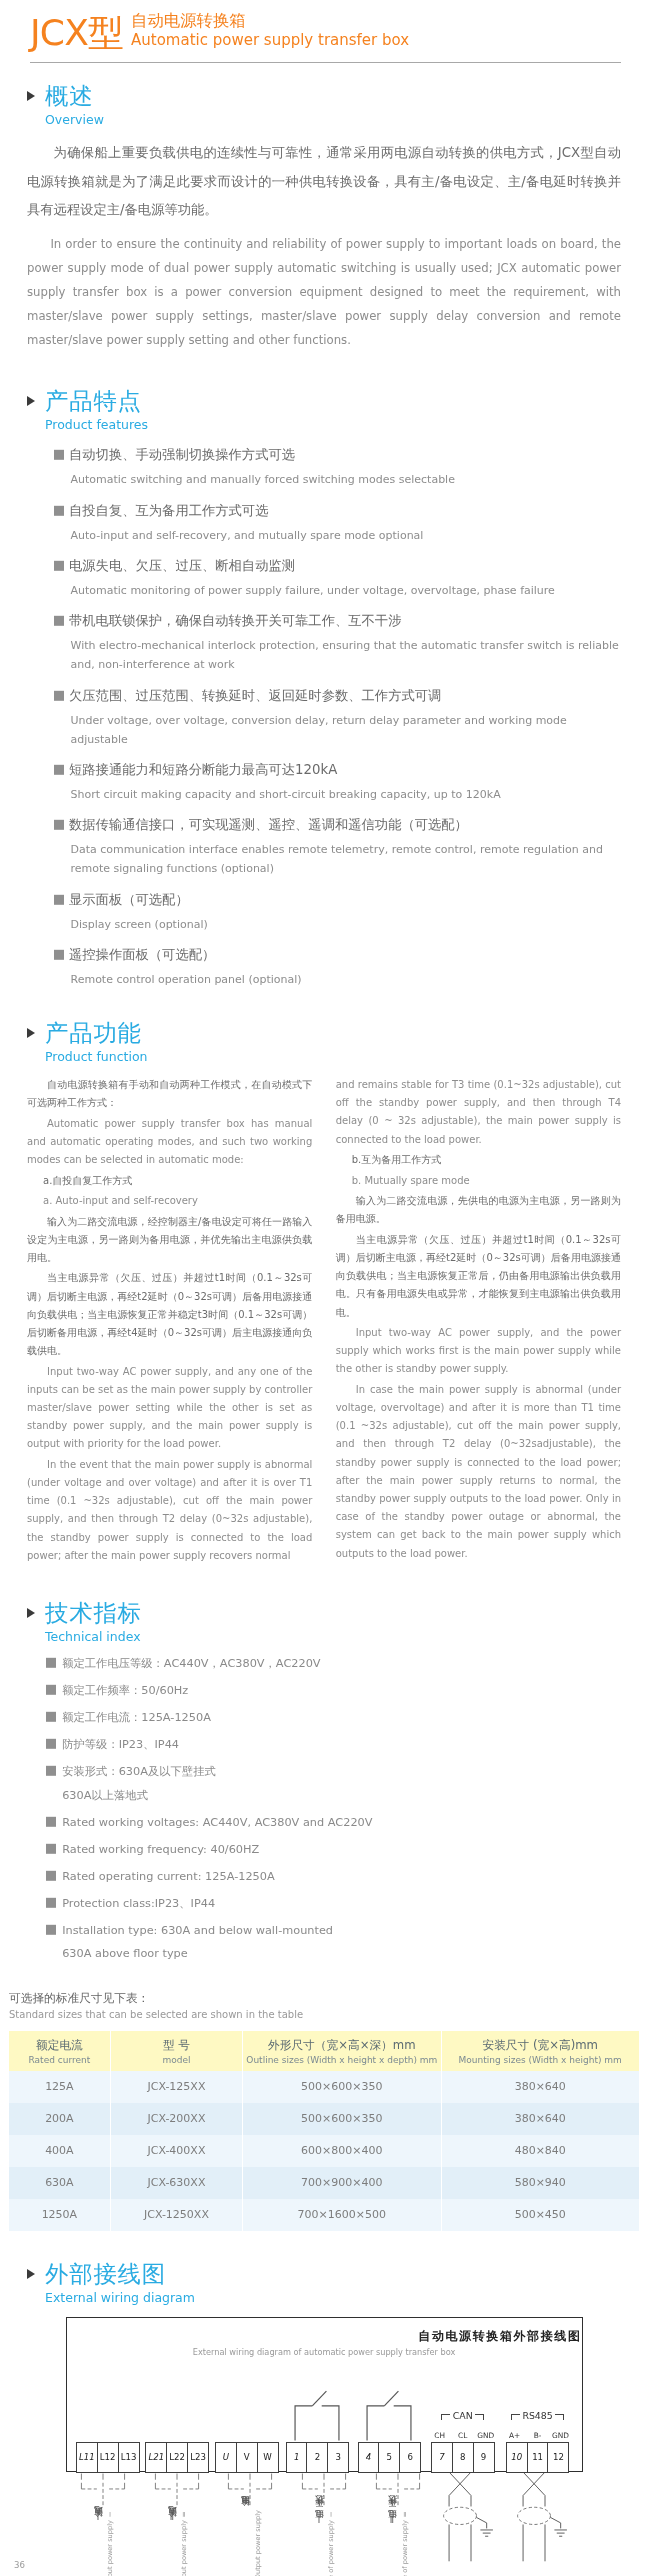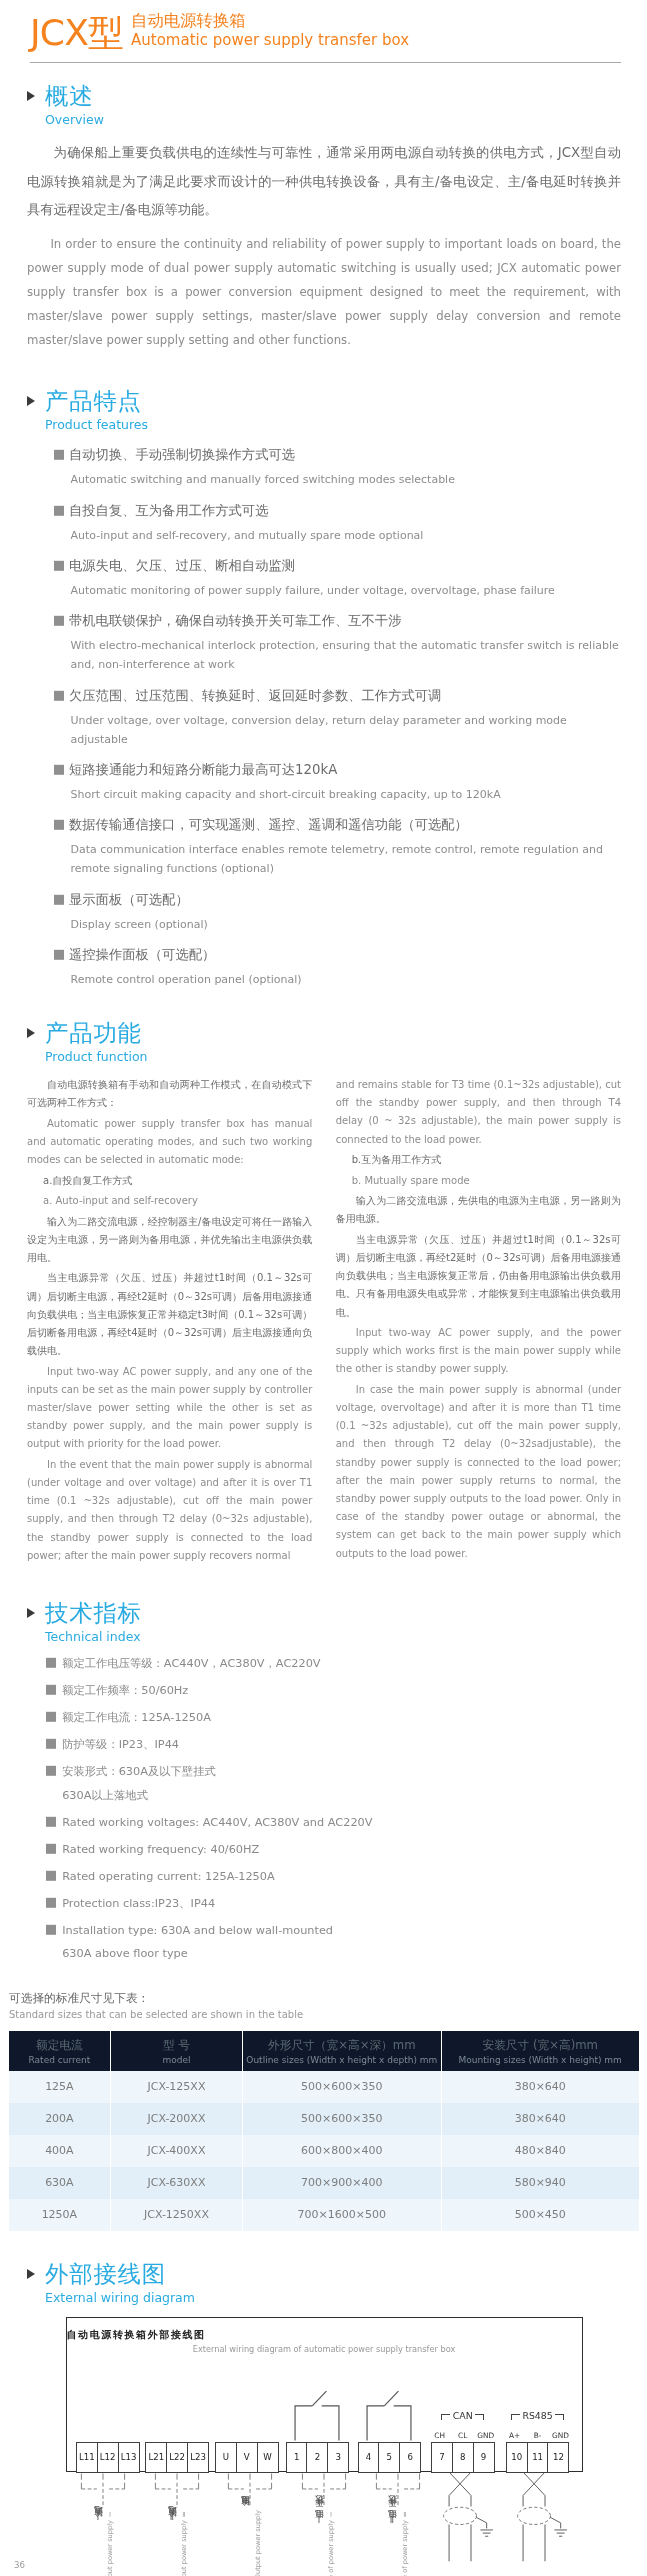--- a/index.html
+++ b/index.html
@@ -56,44 +56,44 @@
   .tech-item .sq{margin-right:6.2px;}
   .tech-item span.tx{font-size:11.3px; color:#8a8a8a; line-height:1.5;}
   .tech-item.cont .sq{visibility:hidden;}
   .tech-item.cont{margin-top:-3.1px;}
 
   
   .sizes{margin-top:18px; padding:0 9px;}
   .tbl-intro-cn{font-size:11.7px; color:#666;}
   .tbl-intro-en{font-size:10px; color:#999; margin-top:3.1px;}
   .size-table{margin-top:11px;}
-  .thead{display:flex; background:#0f172a;}
+  .thead{display:flex; background:#fef9c3;}
   .th{padding:7px 3.1px 6.2px; text-align:center;}
   .th + .th{border-left:1.6px solid #fff;}
   .th-cn{font-size:11.7px; color:#5a6a72;}
   .th-en{font-size:9px; color:#7b8a92; margin-top:1.6px;}
   .c0{width:16%;} .c1{width:21%;} .c2{width:31.5%;} .c3{width:31.5%;}
   .trow{display:flex;}
   .trow:nth-of-type(odd){background:#eef6fc;}
   .trow:nth-of-type(even){background:#e2eff8;}
   .tcell{height:32px; line-height:32px; text-align:center; font-size:11px; color:#7d7d7d;}
   .tcell + .tcell{border-left:1.6px solid #fff;}
 
   
   .wiring{margin-top:30px;}
   .wiring-wrap{width:517px; margin:12.5px auto 0;}
   .wbox{border:1.6px solid #2f2f2f; height:155px; position:relative;}
-  .wtitle-cn{text-align:left; font-size:10px; font-weight:bold; color:#222; margin-top:9.4px; letter-spacing:1.6px; font-family:"DejaVu Serif","Liberation Serif",serif;}
+  .wtitle-cn{text-align:right; font-size:12px; font-weight:bold; color:#222; margin-top:9.4px; letter-spacing:1.6px; font-family:"DejaVu Serif","Liberation Serif",serif;}
   .wtitle-en{text-align:center; font-size:8.2px; color:#999; margin-top:2.3px;}
   .wrow{display:flex; justify-content:space-between; padding:0 4.7px;}
   .wterm-row{position:absolute; bottom:-1.6px; left:4.7px; right:4.7px;}
   .wgroup{display:flex; flex-direction:column; align-items:center; justify-content:flex-end;}
   .wcells{display:flex;}
   .wcell{width:22px; height:31px; border:1.2px solid #3f3f3f; margin-left:-1.2px; background:#fff; display:flex; align-items:center; justify-content:center; font-size:8.6px; color:#222;}
-  .wcell:first-child{margin-left:0;}
+  .wcell:first-child{margin-left:0;font-style:italic;}
   .bus-top{width:69px; margin-bottom:1.6px;}
   .bus-title{display:flex; justify-content:center; align-items:flex-start; gap:2.3px; font-size:9.4px; color:#333;}
   .tickL{width:9.4px; height:5.5px; border-top:0.8px solid #444; border-left:0.8px solid #444; margin-top:3.9px;}
   .tickR{width:9.4px; height:5.5px; border-top:0.8px solid #444; border-right:0.8px solid #444; margin-top:3.9px;}
   .bus-pins{display:flex; margin-top:10px;}
   .bus-pins span{width:23px; text-align:center; font-size:7.4px; color:#333;}
   .wbottom{width:517px; margin:0 auto;}
   .wslot{width:66px; display:flex; flex-direction:column; align-items:center;}
   .vlabels{display:flex; gap:2.3px; margin-top:0.8px; height:123px; align-items:flex-start;}
   .vcn{writing-mode:vertical-rl; transform:rotate(180deg); font-size:8.6px; color:#555; letter-spacing:0.8px;}

